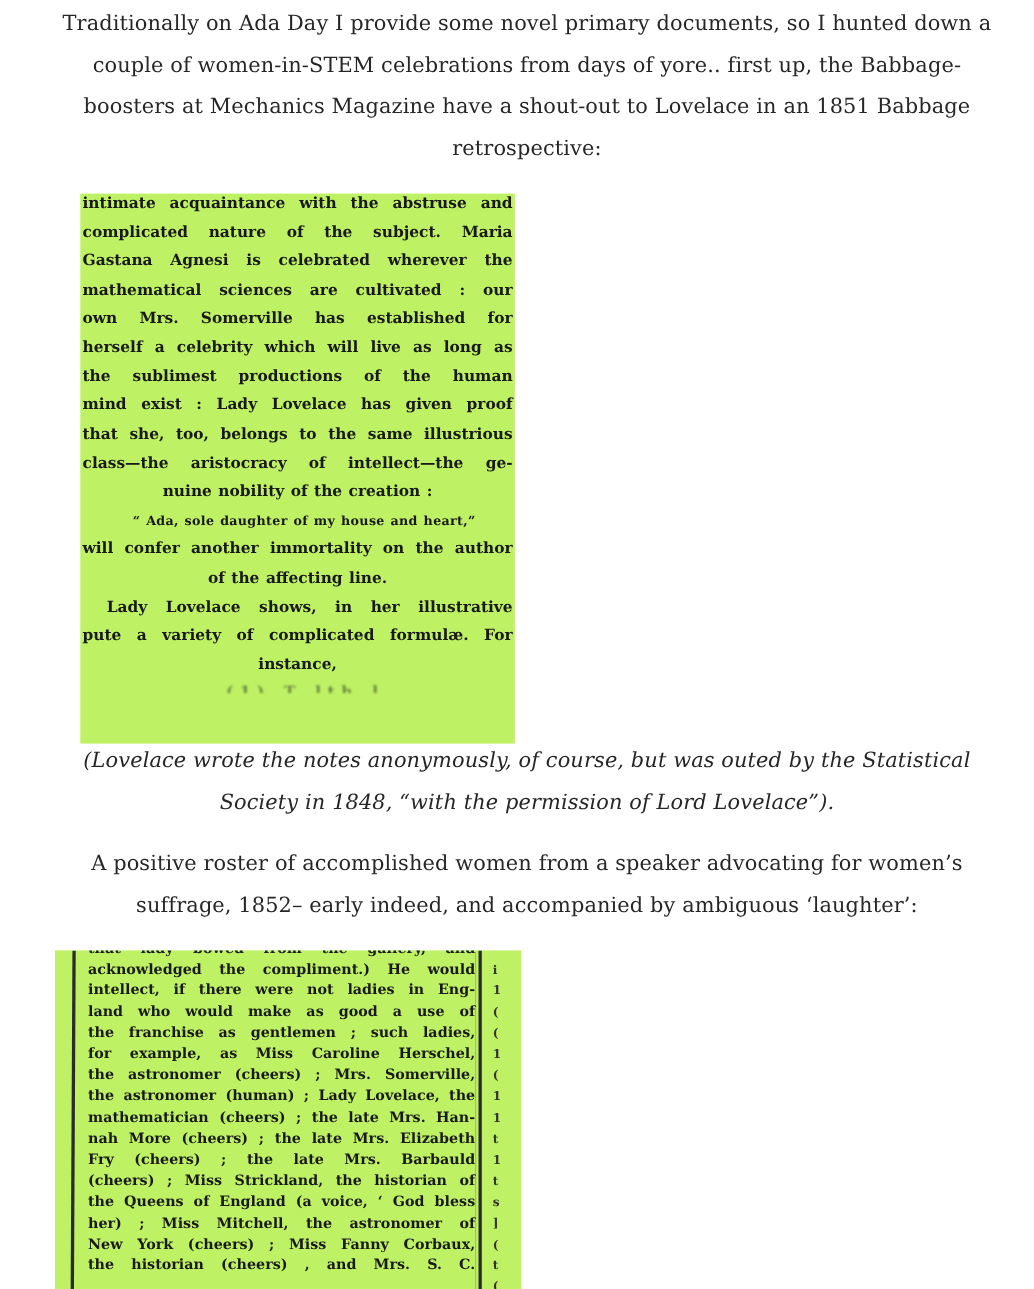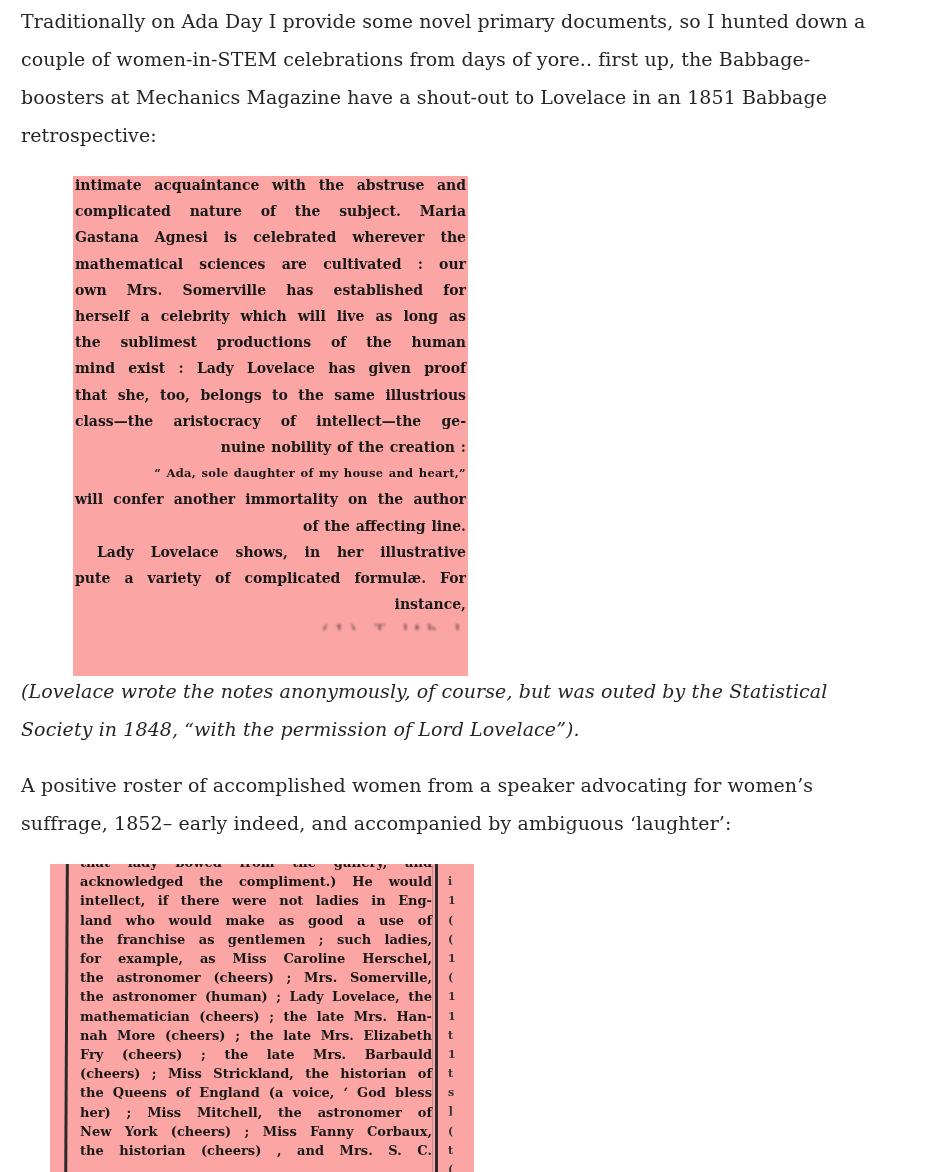--- a/index.html
+++ b/index.html
@@ -14,30 +14,31 @@
 
   
   .body-text {
     position: absolute;
     margin: 0;
     font-size: 19px;
     line-height: 38px;
     color: #262626;
     letter-spacing: 0.1px;
     white-space: pre-line;
+    text-align: center;
   }
   #p-intro  { top: 2px;   left: 21px; width: 916px; }
   #p-outed  { top: 672px; left: 21px; width: 916px; font-style: italic; }
   #p-roster { top: 766px; left: 21px; width: 916px; }
 
   
   .clipping {
     position: absolute;
     overflow: hidden;
-    background: #fca5a5;
+    background: #bef264;
   }
   #clip1 { left: 33px; top: 160px; width: 395px; height: 500px; }
   #clip2 { left: 10px; top: 848px; width: 424px; height: 324px; }
 
   .scan-text {
     font-weight: 700;
     color: #191919;
     filter: blur(0.35px);
   }
   #clip1 .scan-text {
@@ -51,21 +52,21 @@
     position: absolute;
     left: 30px;
     top: 0;
     width: 352px;
     margin-top: -11px;
     font-size: 13px;
     line-height: 19.2px;
   }
 
   
-  .cl        { text-align: right; }
+  .cl        { text-align: center; }
   .cl.j, .cl.ji { text-align: justify; text-align-last: justify; }
   .cl.ji     { text-indent: 22px; }
   .cl.q      { font-size: 11.5px; padding-left: 12px; letter-spacing: 0.3px; }
   .cl.f      { opacity: 0.5; filter: blur(0.9px); letter-spacing: 6px; height: 13px; overflow: hidden; padding-left: 14px; }
 
   
   .rule {
     position: absolute;
     top: 0;
     height: 100%;

